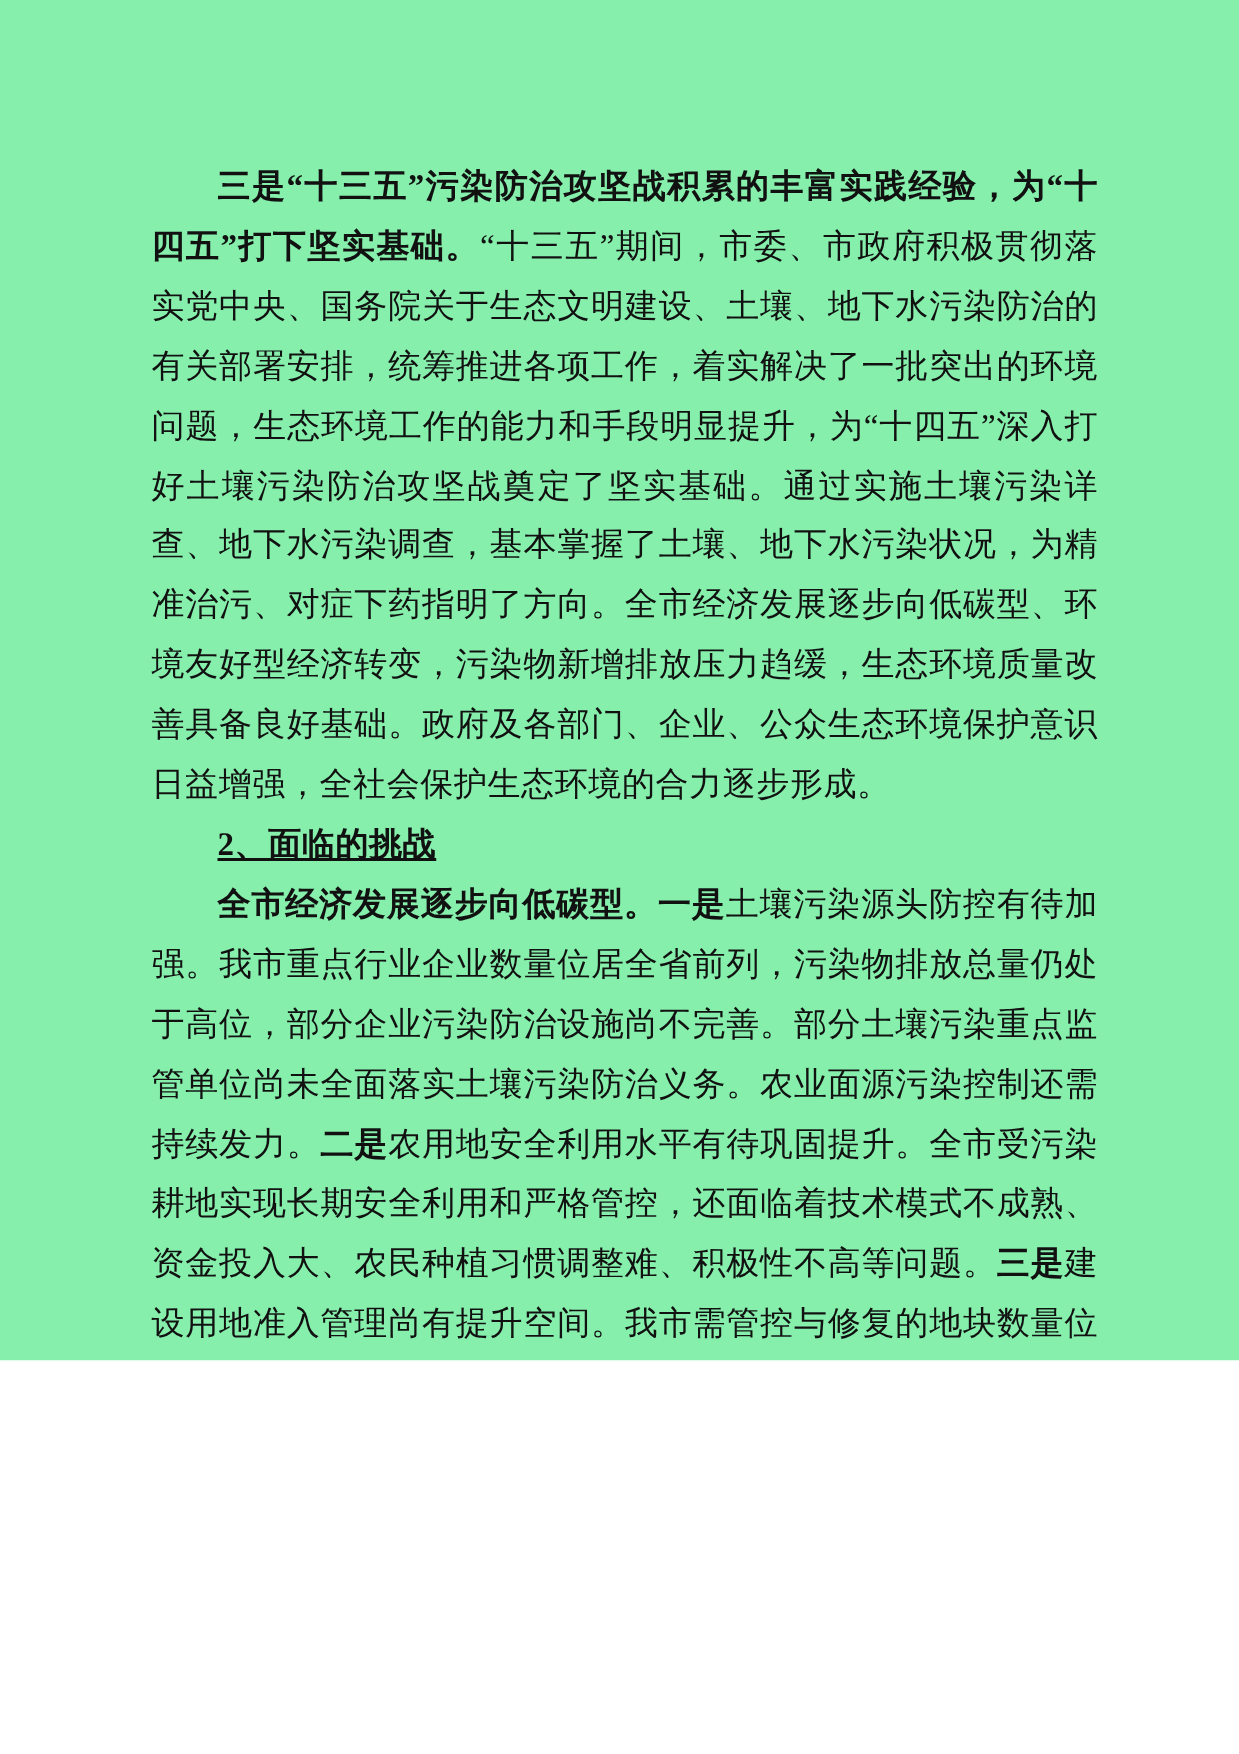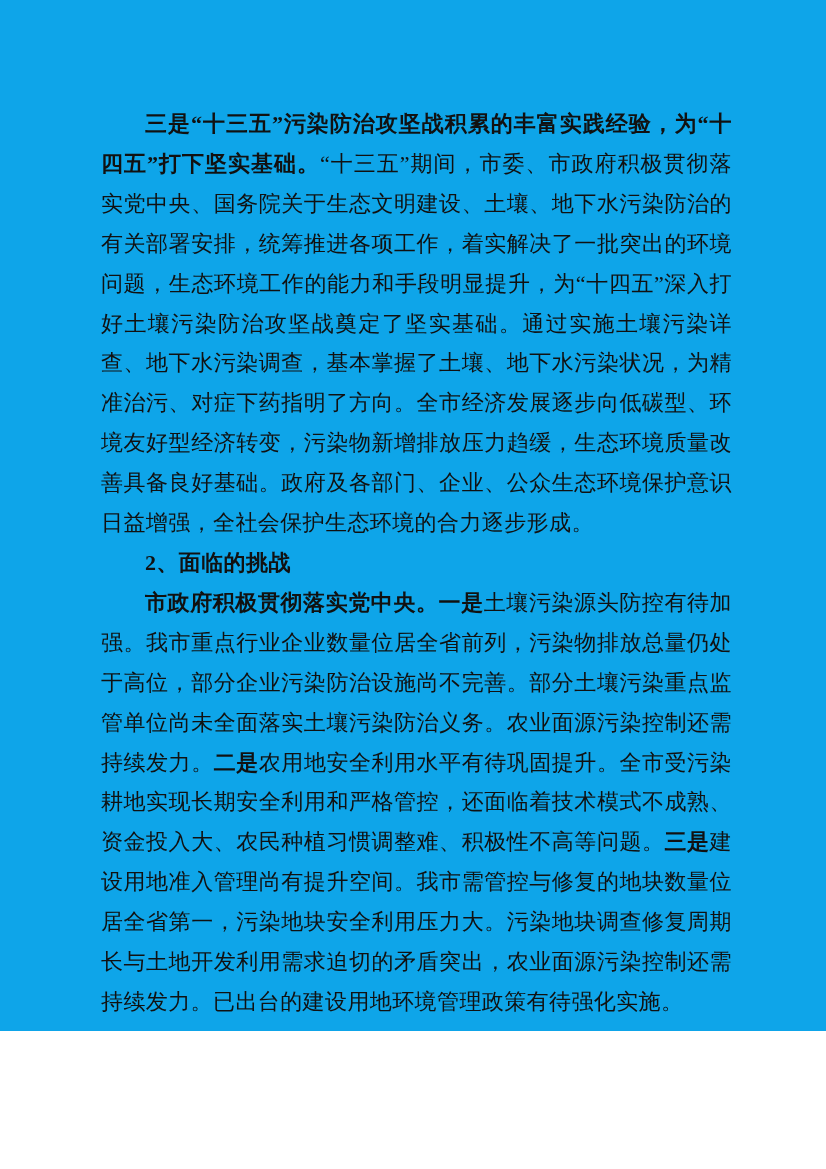--- a/index.html
+++ b/index.html
@@ -3,22 +3,22 @@
 <meta charset="utf-8">
 <style>
   html, body {
     margin: 0;
     padding: 0;
     background: #ffffff;
   }
   .page {
     position: relative;
     width: 826px;
-    height: 1031px;
-    background: #0ea5e9;
+    height: 907px;
+    background: #86efac;
     overflow: hidden;
     font-family: "Liberation Serif", "DejaVu Serif", serif;
     color: #111111;
   }
   .content {
     position: absolute;
     left: 101px;
     top: 104px;
     width: 631px;
   }
@@ -27,20 +27,21 @@
     font-size: 22px;
     line-height: 39.9px;
     letter-spacing: 0.4px;
     text-align: justify;
     text-indent: 2em;
     word-break: break-all;
   }
   .content p.heading {
     font-weight: bold;
     text-align: left;
+    text-decoration: underline;
   }
   b {
     font-weight: bold;
   }
   .page-number {
     position: absolute;
     left: 0;
     top: 1068px;
     width: 100%;
     text-align: center;
@@ -52,18 +53,18 @@
 </head>
 <body>
 
 <div class="page">
   <div class="content">
 
     <p><b>三是“十三五”污染防治攻坚战积累的丰富实践经验，为“十四五”打下坚实基础。</b><span>“十三五”期间，市委、市政府积极贯彻落实党中央、国务院关于生态文明建设、土壤、地下水污染防治的有关部署安排，统筹推进各项工作，着实解决了一批突出的环境问题，生态环境工作的能力和手段明显提升，为“十四五”深入打好土壤污染防治攻坚战奠定了坚实基础。通过实施土壤污染详查、地下水污染调查，基本掌握了土壤、地下水污染状况，为精准治污、对症下药指明了方向。全市经济发展逐步向低碳型、环境友好型经济转变，污染物新增排放压力趋缓，生态环境质量改善具备良好基础。政府及各部门、企业、公众生态环境保护意识日益增强，全社会保护生态环境的合力逐步形成。</span></p>
 
     <p class="heading">2、面临的挑战</p>
 
-    <p><b>市政府积极贯彻落实党中央。一是</b><span>土壤污染源头防控有待加强。我市重点行业企业数量位居全省前列，污染物排放总量仍处于高位，部分企业污染防治设施尚不完善。部分土壤污染重点监管单位尚未全面落实土壤污染防治义务。农业面源污染控制还需持续发力。</span><b>二是</b><span>农用地安全利用水平有待巩固提升。全市受污染耕地实现长期安全利用和严格管控，还面临着技术模式不成熟、资金投入大、农民种植习惯调整难、积极性不高等问题。</span><b>三是</b><span>建设用地准入管理尚有提升空间。我市需管控与修复的地块数量位居全省第一，污染地块安全利用压力大。污染地块调查修复周期长与土地开发利用需求迫切的矛盾突出，农业面源污染控制还需持续发力。已出台的建设用地环境管理政策有待强化实施。</span></p>
+    <p><b>全市经济发展逐步向低碳型。一是</b><span>土壤污染源头防控有待加强。我市重点行业企业数量位居全省前列，污染物排放总量仍处于高位，部分企业污染防治设施尚不完善。部分土壤污染重点监管单位尚未全面落实土壤污染防治义务。农业面源污染控制还需持续发力。</span><b>二是</b><span>农用地安全利用水平有待巩固提升。全市受污染耕地实现长期安全利用和严格管控，还面临着技术模式不成熟、资金投入大、农民种植习惯调整难、积极性不高等问题。</span><b>三是</b><span>建设用地准入管理尚有提升空间。我市需管控与修复的地块数量位居全省第一，污染地块安全利用压力大。污染地块调查修复周期长与土地开发利用需求迫切的矛盾突出，农业面源污染控制还需持续发力。已出台的建设用地环境管理政策有待强化实施。</span></p>
 
   </div>
 
   <div class="page-number">4</div>
 </div>
 
 </body></html>

